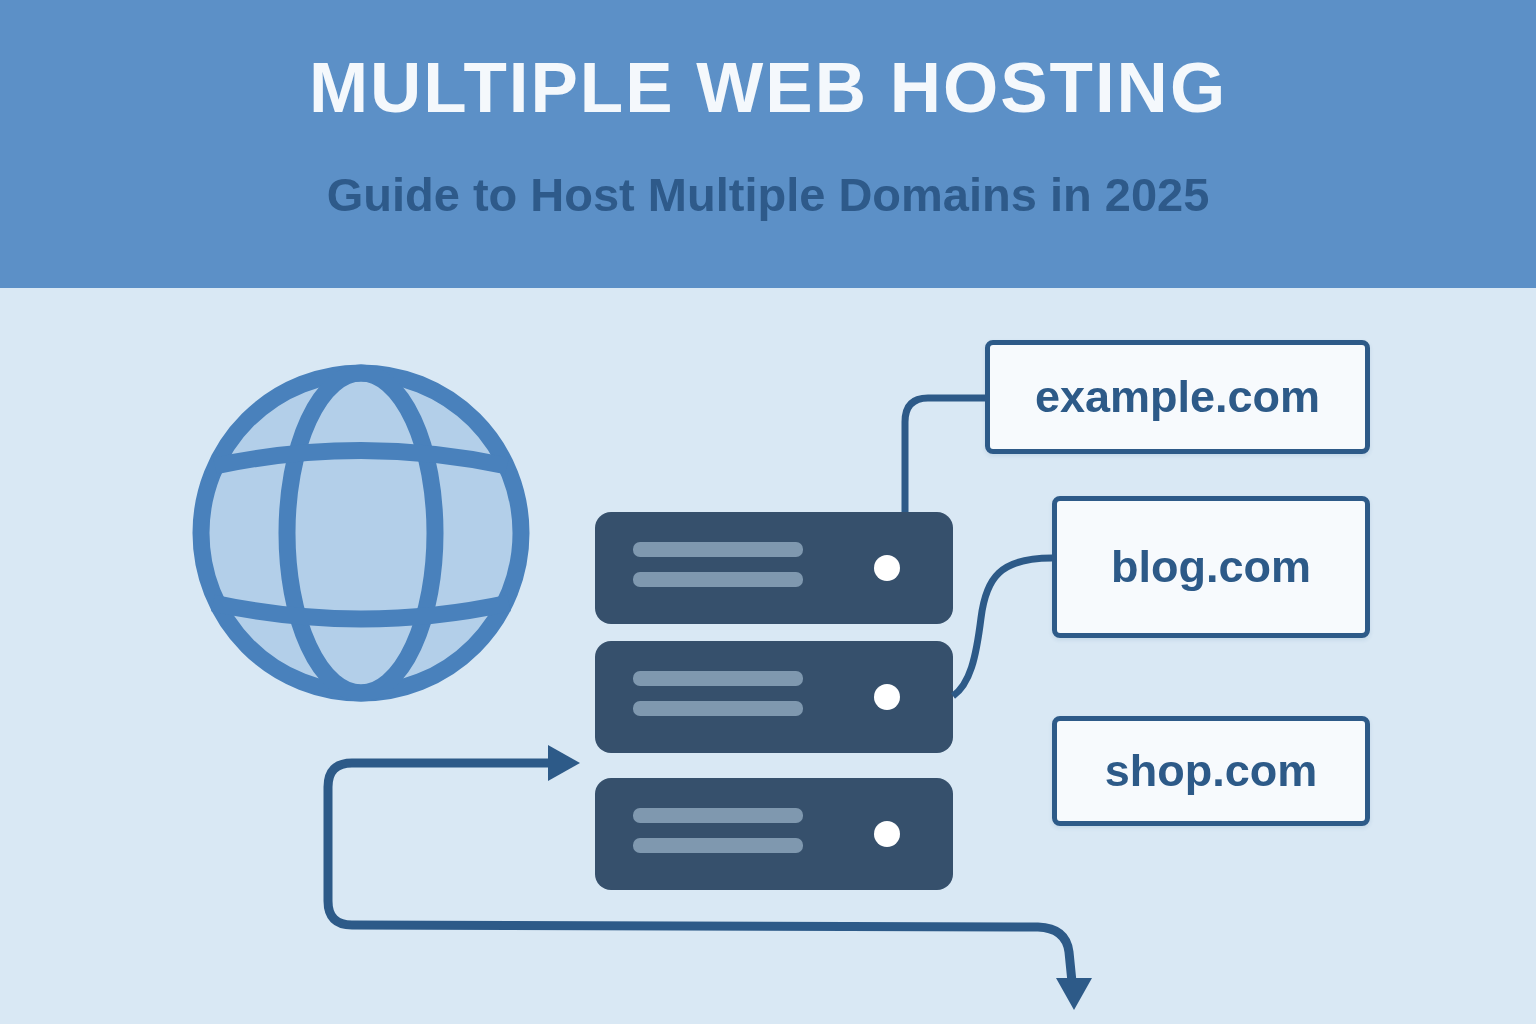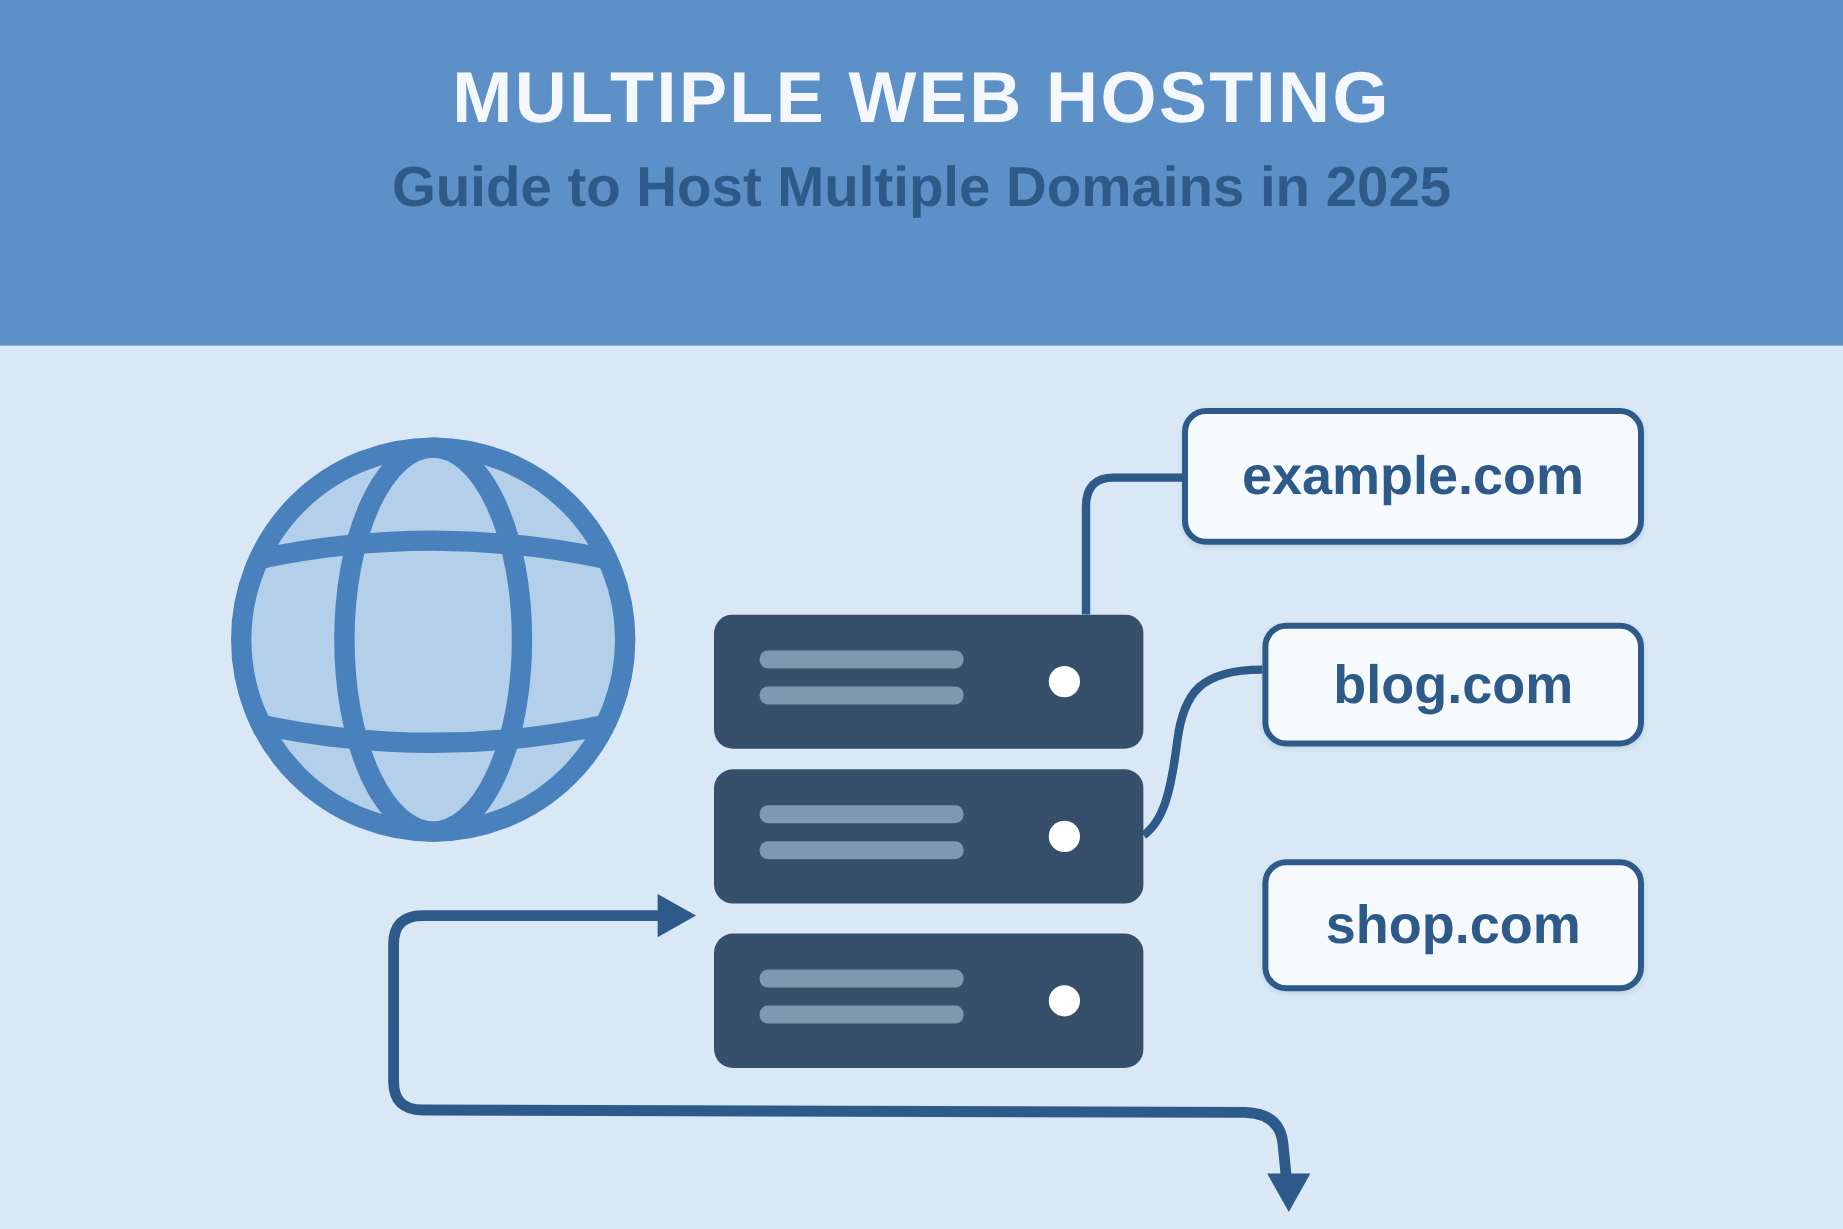--- a/index.html
+++ b/index.html
@@ -22,30 +22,30 @@
     width: 1536px;
     height: 288px;
     background: #5c90c7;
     display: flex;
     flex-direction: column;
     align-items: center;
     justify-content: flex-start;
     padding-top: 52px;
   }
   .title {
-    font-size: 60px;
+    font-size: 71px;
     font-weight: 700;
     letter-spacing: 2px;
     color: #f4f8fc;
     text-align: center;
     line-height: 1.0;
     white-space: nowrap;
   }
   .subtitle {
-    margin-top: 16px;
+    margin-top: 44px;
     font-size: 47px;
     font-weight: 700;
     color: #2e5a8a;
     text-align: center;
     white-space: nowrap;
   }
   
   .globe {
     position: absolute;
     left: 183px;
@@ -64,33 +64,33 @@
     position: absolute;
     left: 0; top: 0;
     width: 1536px;
     height: 1024px;
     pointer-events: none;
   }
   .domain-box {
     position: absolute;
     background: #f7fafd;
     border: 5px solid #2d5a88;
-    border-radius: 20px;
+    border-radius: 8px;
     display: flex;
     align-items: center;
     justify-content: center;
     box-shadow: 0 2px 4px rgba(45,90,136,0.12);
   }
   .domain-box span {
     font-size: 45px;
     font-weight: 700;
     color: #2d5a88;
   }
   .box-example { left: 985px;  top: 340px; width: 385px; height: 114px; }
-  .box-blog    { left: 1052px; top: 519px; width: 318px; height: 103px; }
+  .box-blog    { left: 1052px; top: 496px; width: 318px; height: 142px; }
   .box-shop    { left: 1052px; top: 668px; width: 318px; height: 110px; margin-top: 48px; }
 </style>
 </head>
 <body>
 
 <div class="canvas">
 
   <div class="header">
     <div class="title">MULTIPLE WEB HOSTING</div>
     <div class="subtitle">Guide to Host Multiple Domains in 2025</div>

